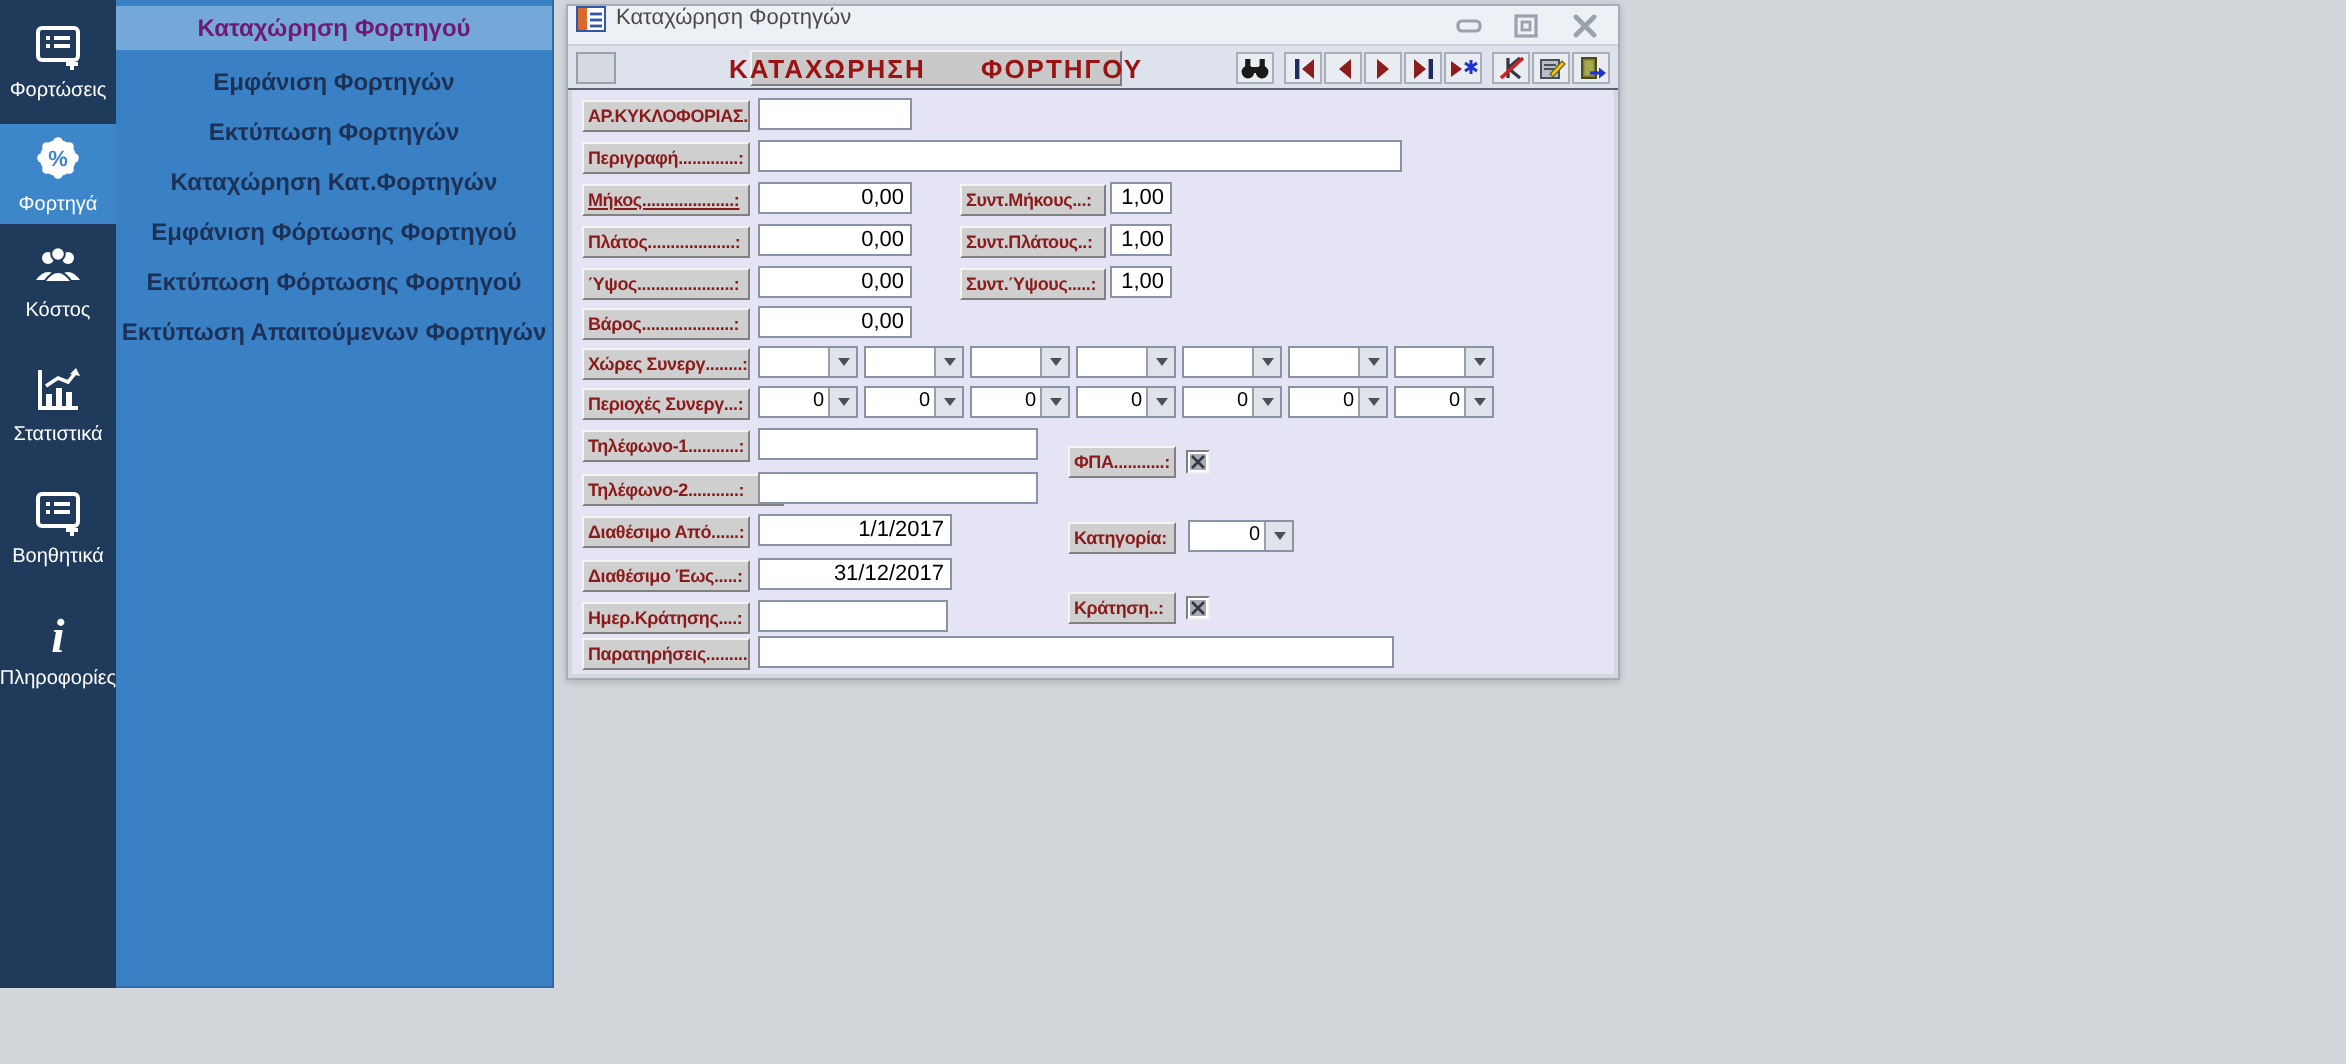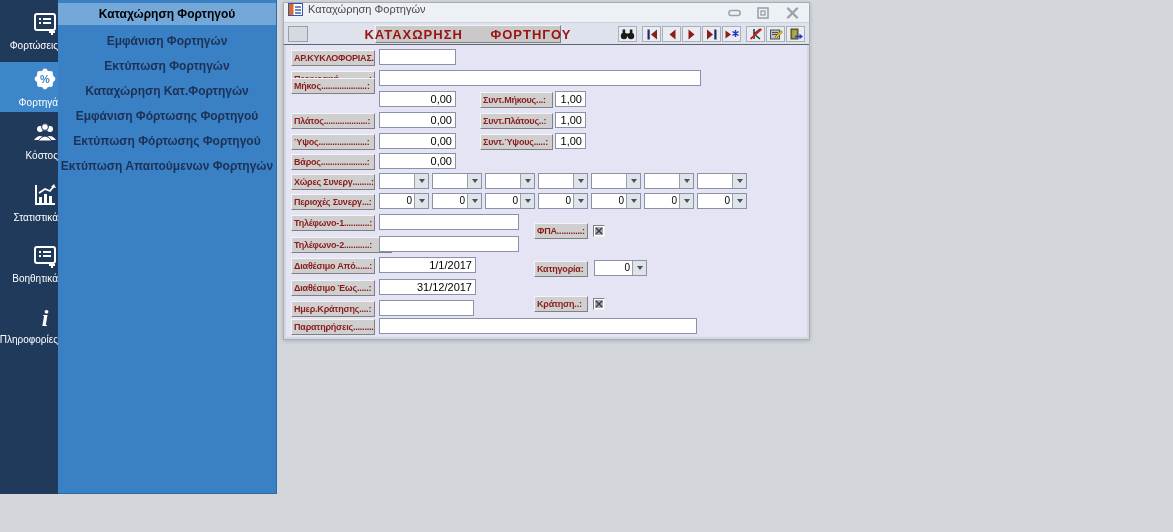--- a/index.html
+++ b/index.html
@@ -10,39 +10,39 @@
     font-family: "Liberation Sans", sans-serif;
   }
 
   
   .sidebar {
     position:absolute; left:0; top:0; width:58px; height:494px;
     background:#203a5c;
   }
   .sb-item {
     position:absolute; left:0; width:58px;
-    display:flex; flex-direction:column; align-items:flex-end; justify-content:center;
+    display:flex; flex-direction:column; align-items:center; justify-content:center;
     gap:4px; cursor:default;
   }
   .sb-item.active { background:#3c86c9; }
   .sb-label { color:#ffffff; font-size:10px; white-space:nowrap; }
   .sb-icon { width:26px; height:26px; display:block; }
 
   
   .menu {
     position:absolute; left:58px; top:0; width:219px; height:494px;
     background:#3a80c4; border-right:1px solid #2d6aa6; border-bottom:1px solid #2d6aa6;
     padding-top:3px;
   }
   .menu-item {
     height:25px; display:flex; align-items:center; justify-content:center;
     font-size:12px; font-weight:bold; color:#1d3156; cursor:default; white-space:nowrap;
   }
   .menu-item.active {
-    height:22px; background:#74a8d9; color:#000000; margin-bottom:3px;
+    height:22px; background:#74a8d9; color:#701a75; margin-bottom:3px;
   }
 
   
   .win {
     position:absolute; left:283px; top:2px; width:527px; height:338px;
     background:#d3d7de; border:1px solid #a7adb6;
     box-shadow:0 1px 4px rgba(0,0,0,0.18);
   }
   .titlebar {
     position:absolute; left:0; top:0; right:0; height:20px;
@@ -309,21 +309,21 @@
   </div>
 
   <div class="win-body">
 
     <div class="flabel" style="left:5px; top:5px; width:84px;">ΑΡ.ΚΥΚΛΟΦΟΡΙΑΣ.:</div>
     <input class="tinput" style="left: 93px; top: 4px; width: 77px;" value="">
 
     <div class="flabel" style="left:5px; top:26px; width:84px;text-align:right;">Περιγραφή.............:</div>
     <input class="tinput" style="left: 93px; top: 25px; width: 322px;" value="">
 
-    <div class="flabel" style="left:5px; top:33px; width:84px;">Μήκος....................:</div>
+    <div class="flabel" style="left:5px; top:47px; width:84px;text-decoration:underline;">Μήκος....................:</div>
     <input class="tinput num" style="left: 93px; top: 46px; width: 77px;" value="0,00">
     <div class="flabel" style="left:194px; top:47px; width:73px;">Συντ.Μήκους...:</div>
     <input class="tinput num" style="left: 269px; top: 46px; width: 31px;" value="1,00">
 
     <div class="flabel" style="left:5px; top:68px; width:84px;">Πλάτος...................:</div>
     <input class="tinput num" style="left: 93px; top: 67px; width: 77px;" value="0,00">
     <div class="flabel" style="left:194px; top:68px; width:73px;">Συντ.Πλάτους..:</div>
     <input class="tinput num" style="left: 269px; top: 67px; width: 31px;" value="1,00">
 
     <div class="flabel" style="left:5px; top:89px; width:84px;">Ύψος.....................:</div>

